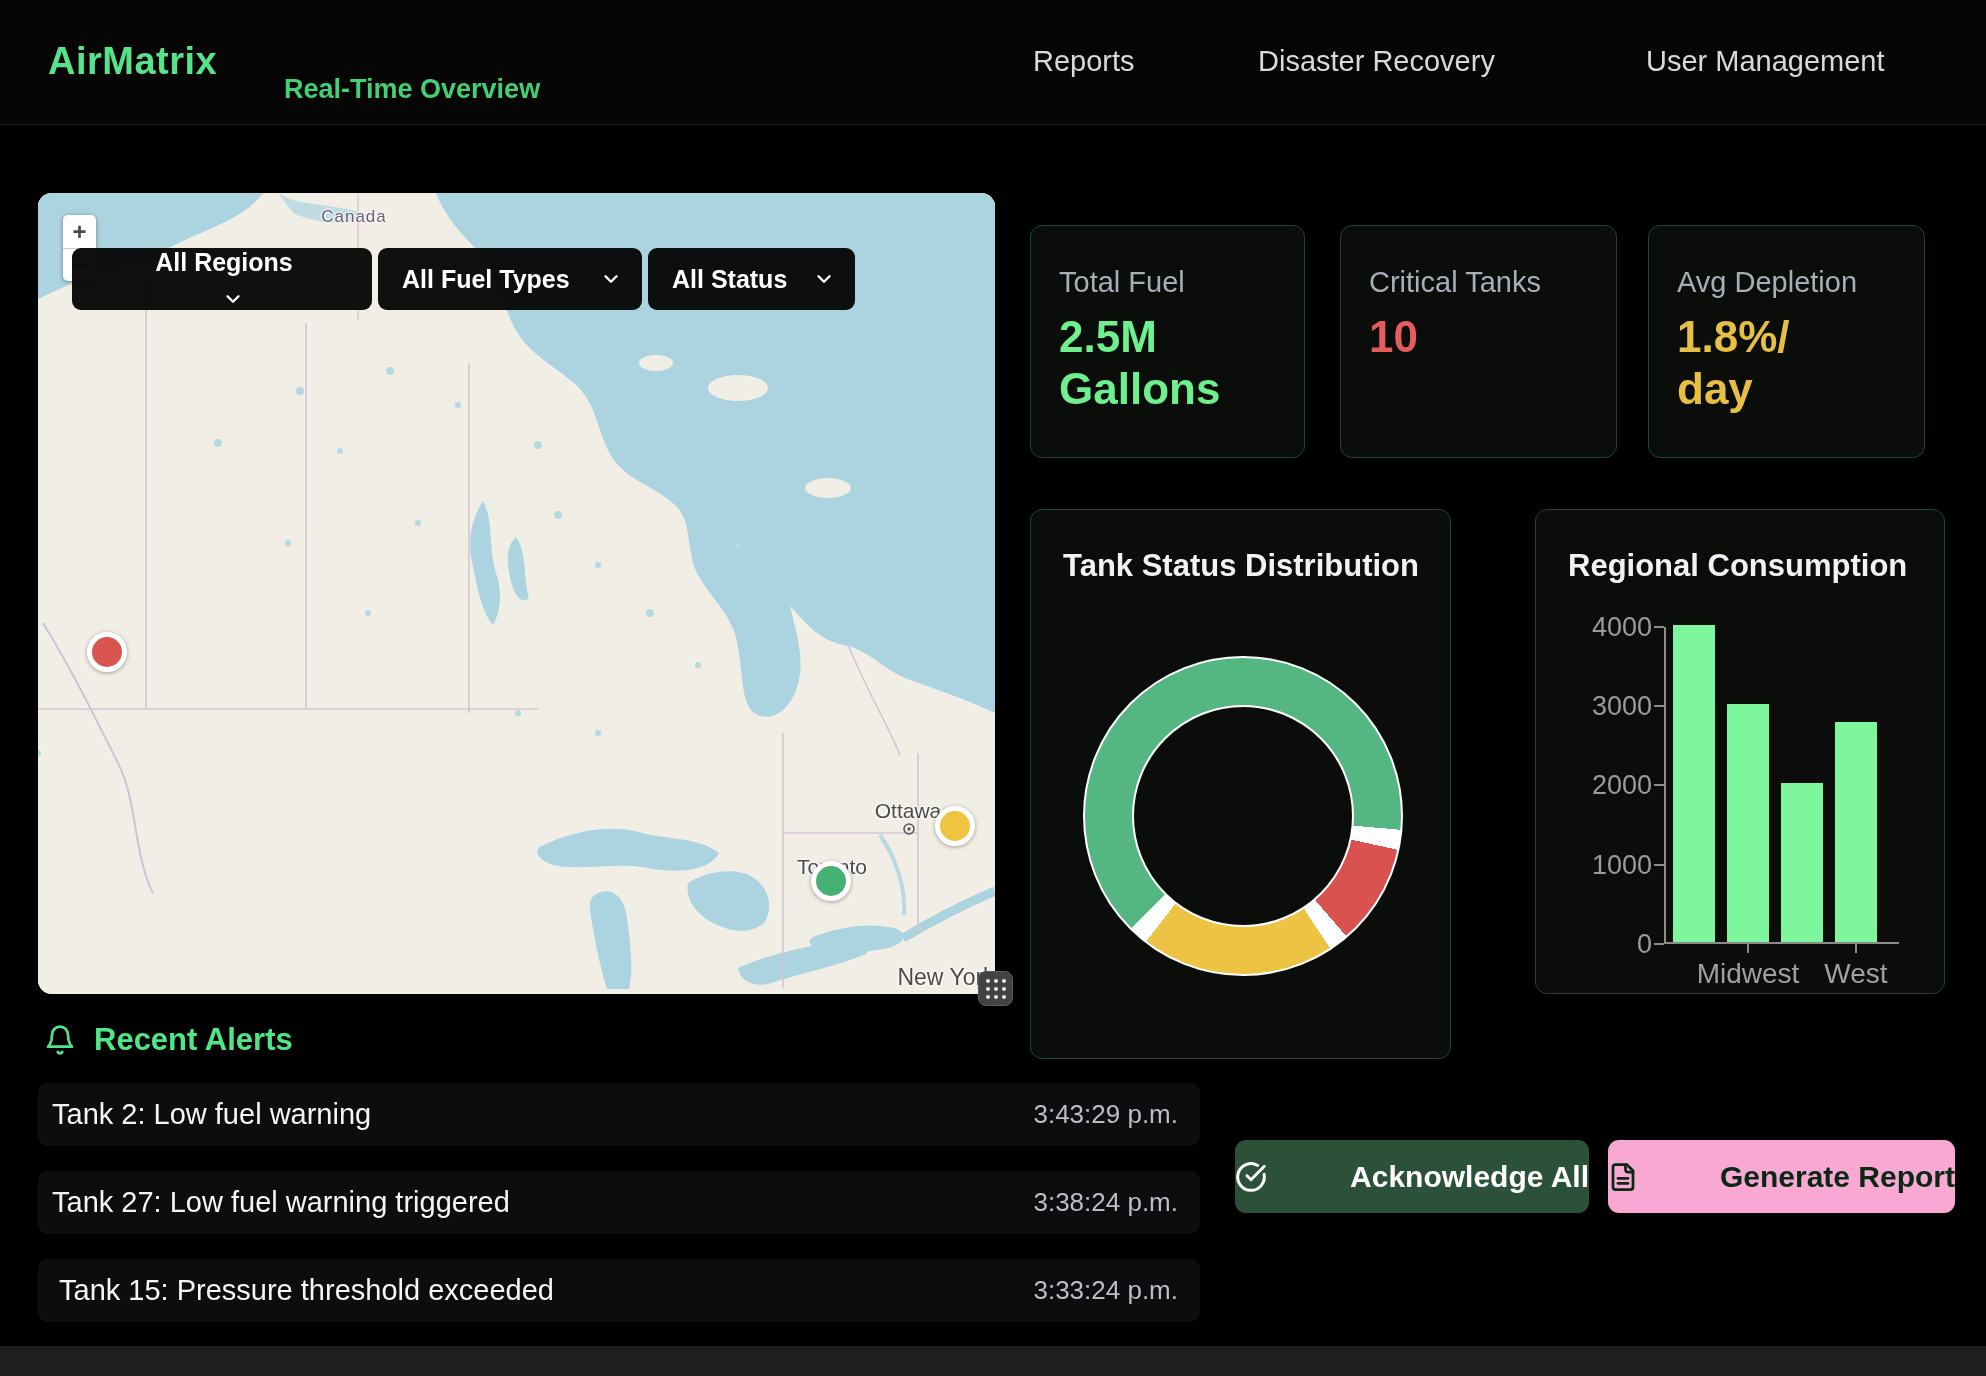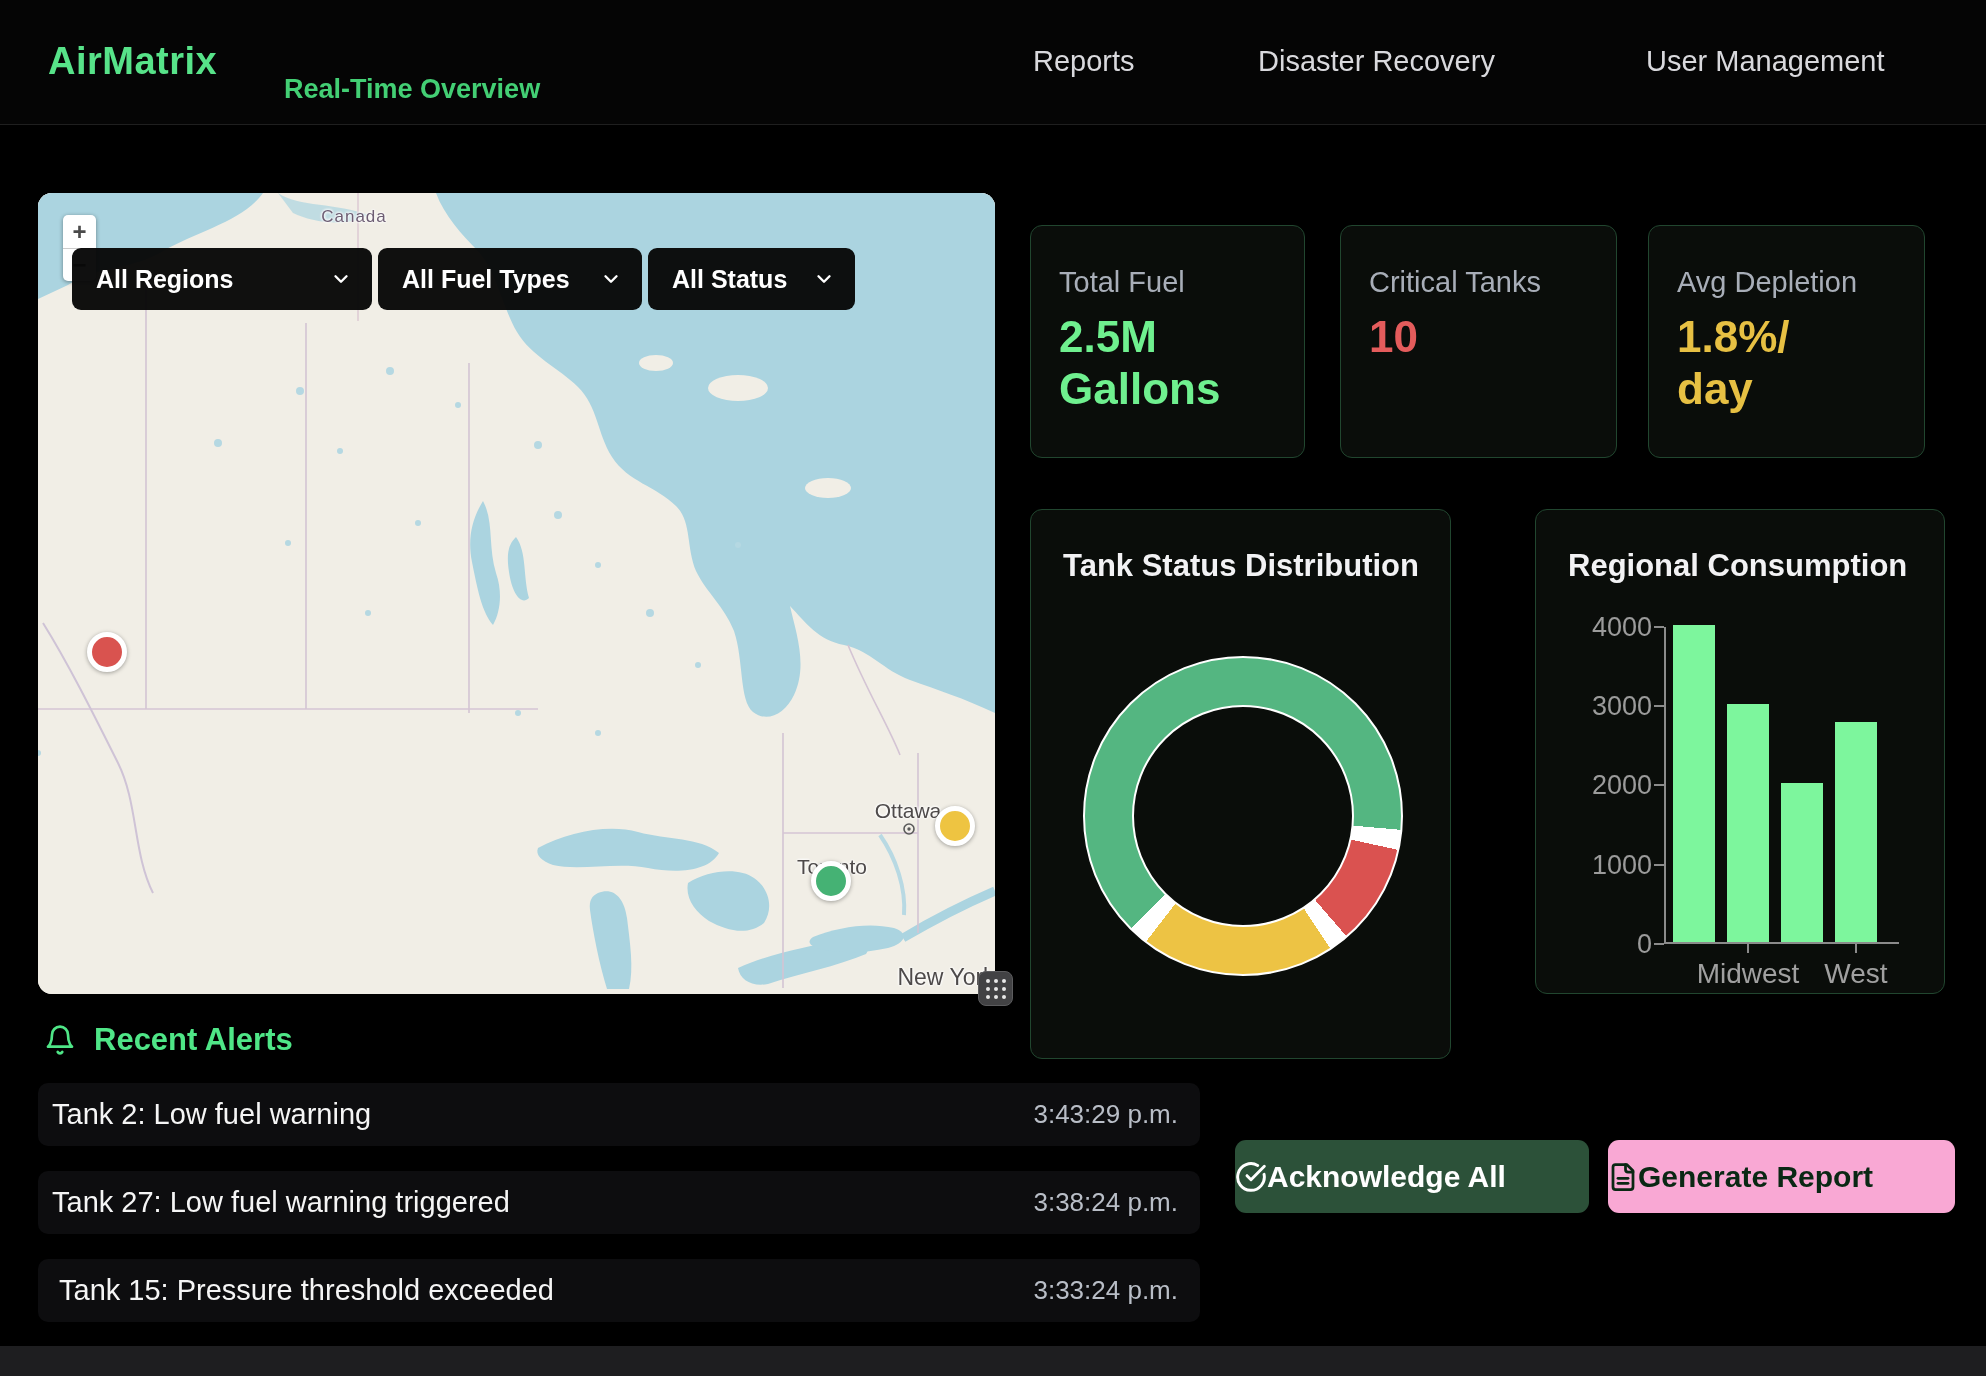--- a/index.html
+++ b/index.html
@@ -24,21 +24,21 @@
             transform:translate(-50%,-50%); box-shadow:0 1px 4px rgba(0,0,0,.35); }
   .zoom-ctl { position:absolute; left:25px; top:22px; width:33px; height:66px; background:#fff; border-radius:5px;
               box-shadow:0 1px 4px rgba(0,0,0,.4); z-index:1; }
   .zoom-btn { width:33px; height:33px; display:flex; align-items:center; justify-content:center;
               font-size:24px; font-weight:700; color:#4a4a4a; cursor:pointer; }
   .zoom-btn + .zoom-btn { border-top:1px solid #ccc; }
   .filters { position:absolute; left:34px; top:55px; display:flex; gap:6px; z-index:2; }
   .dropdown { height:62px; background:rgba(6,6,6,.96); border-radius:9px; display:flex; align-items:center;
               justify-content:space-between; padding:0 20px 0 24px; cursor:pointer; }
   .dropdown span { color:#fff; font-size:25px; font-weight:700; }
-  .dd-regions { width:300px; } .dd-fuel { width:264px; } .dd-status { width:207px; }
+  .dd-regions { width:300px;flex-direction:column; } .dd-fuel { width:264px; } .dd-status { width:207px; }
   .chev { margin-left:18px; flex:none; }
   .ottawa-sym { position:absolute; left:871px; top:636px; transform:translate(-50%,-50%); }
   .grip { position:absolute; left:940px; top:778px; width:35px; height:35px; background:#424244;
           border:1px solid #5c5c5e; border-radius:8px; display:grid; grid-template-columns:repeat(3,4px);
           grid-template-rows:repeat(3,4px); gap:4px; align-content:center; justify-content:center; cursor:grab; }
   .grip i { width:4px; height:4px; border-radius:50%; background:#e8e8e8; }
 
   
   .card { position:absolute; background:#0a0d0a; border:1px solid #21462f; border-radius:12px; }
   .stat-card { width:277px; height:233px; padding:40px 28px; }
@@ -68,21 +68,21 @@
   
   .alerts-header { position:absolute; left:44px; top:1022px; display:flex; align-items:center; gap:18px; }
   .alerts-title { font-size:31px; font-weight:700; color:#4fe687; }
   .alert-row { position:absolute; left:38px; width:1162px; height:63px; background:#0d0d0f; border-radius:10px;
                display:flex; align-items:center; justify-content:space-between; padding:0 22px 0 14px; cursor:pointer; }
   .alert-msg { font-size:29px; color:#f5f5f5; }
   .alert-time { font-size:26px; color:#b9bec7; }
 
   
   .btn { position:absolute; top:1140px; height:73px; border-radius:11px; display:flex; align-items:center;
-         justify-content:flex-start; gap:0; font-size:30px; font-weight:700; cursor:pointer; border:none; }
+         justify-content:space-between; gap:16px; font-size:30px; font-weight:700; cursor:pointer; border:none; }
   .btn-ack { left:1235px; width:354px; background:#2c5139; color:#fff; }
   .btn-gen { left:1608px; width:347px; background:#f9a8d4; color:#0a2814; }
 
   .bottom-strip { position:absolute; left:0; top:1346px; width:1986px; height:30px; background:#1e1e20; }
 </style>
 </head>
 <body>
 
 <div id="app">
 

